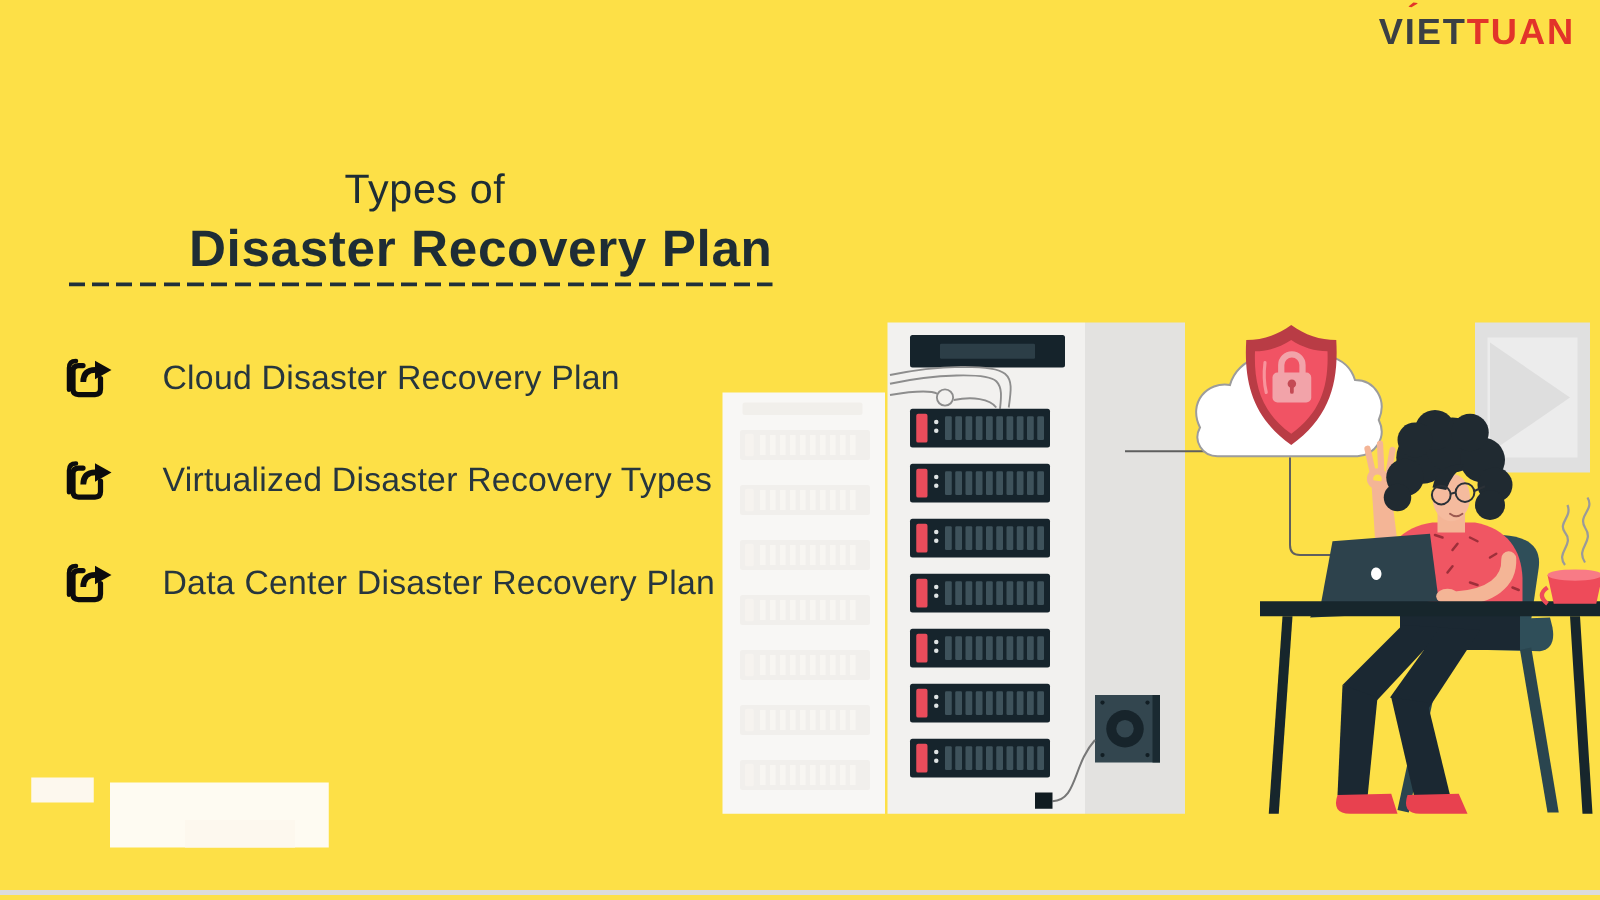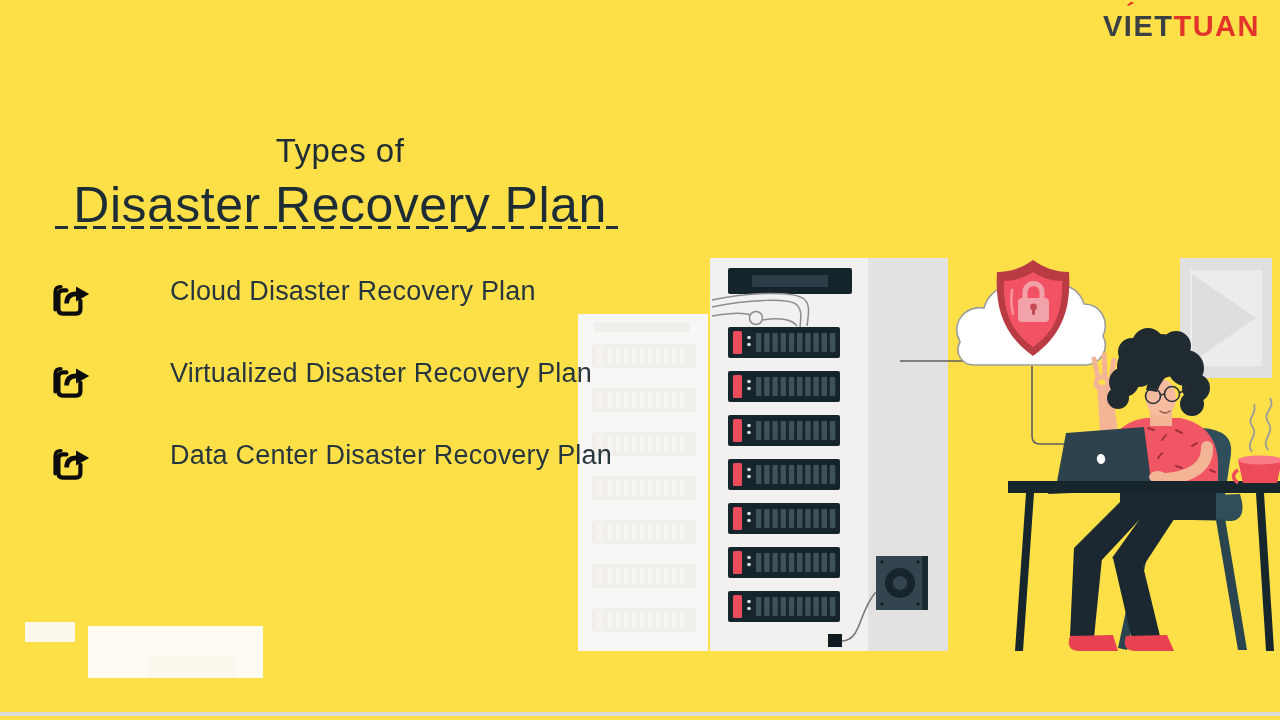--- a/index.html
+++ b/index.html
@@ -13,27 +13,27 @@
         white-space:nowrap;}
   .logo .dark{color:#3b4044;}
   .logo .red{color:#e2342a;}
   .logo .i-wrap{position:relative;display:inline-block;}
   .logo .accent{position:absolute;top:-13px;left:1px;color:#e2342a;font-size:26px;font-weight:bold;
         transform:rotate(8deg);}
 
   
   .title-block{position:absolute;left:62px;top:118px;width:556px;text-align:center;color:#1e2d35;}
   .title-line1{font-size:33px;font-weight:500;letter-spacing:.5px;margin-top:14px;}
-  .title-line2{font-size:50px;font-weight:normal;letter-spacing:.5px;margin-top:6px;}
+  .title-line2{font-size:41px;font-weight:bold;letter-spacing:.5px;margin-top:6px;text-align:right;}
   .dash-rule{position:absolute;left:55px;top:226px;width:563px;height:3px;
         background:repeating-linear-gradient(90deg,#20303a 0 13px,transparent 13px 19px);}
 
   
   .drp-list{position:absolute;left:48px;top:276px;}
-  .drp-row{display:flex;align-items:flex-start;height:52px;margin-bottom:30px;gap:40px;}
+  .drp-row{display:flex;align-items:center;height:52px;margin-bottom:30px;}
   .drp-row svg{flex:0 0 auto;}
   .drp-label{margin-left:34px;font-size:27px;color:#27363e;letter-spacing:.2px;white-space:nowrap;}
 </style>
 </head>
 <body>
 
 <div id="stage">
 
   <svg id="illustration" width="1280" height="720" viewBox="0 0 1280 720">
     <defs>
@@ -283,21 +283,21 @@
         <span class="drp-label">Cloud Disaster Recovery Plan</span>
       </div>
 
       <div class="drp-row">
         <svg width="48" height="48" viewBox="0 0 24 24">
           <path d="M3.6 16.9 V8.2 Q3.6 5.4 6.4 5.4" fill="none" stroke="#0c0c0c" stroke-width="1.8" stroke-linecap="round"></path>
           <path d="M16.2 12.4 V16.6 Q16.2 18.8 14 18.8 H7.4 Q5.2 18.8 5.2 16.6 V9.4 Q5.2 7.2 7.4 7.2 H9.2" fill="none" stroke="#0c0c0c" stroke-width="2.1" stroke-linecap="round"></path>
           <path d="M9.3 13.8 Q9.3 9 14.2 8.95" fill="none" stroke="#0c0c0c" stroke-width="2.3"></path>
           <polygon points="14,5.3 20.6,9 14,12.7" fill="#0c0c0c"></polygon>
         </svg>
-        <span class="drp-label">Virtualized Disaster Recovery Plan</span>
+        <span class="drp-label">Virtualized Disaster Recovery Types</span>
       </div>
 
       <div class="drp-row">
         <svg width="48" height="48" viewBox="0 0 24 24">
           <path d="M3.6 16.9 V8.2 Q3.6 5.4 6.4 5.4" fill="none" stroke="#0c0c0c" stroke-width="1.8" stroke-linecap="round"></path>
           <path d="M16.2 12.4 V16.6 Q16.2 18.8 14 18.8 H7.4 Q5.2 18.8 5.2 16.6 V9.4 Q5.2 7.2 7.4 7.2 H9.2" fill="none" stroke="#0c0c0c" stroke-width="2.1" stroke-linecap="round"></path>
           <path d="M9.3 13.8 Q9.3 9 14.2 8.95" fill="none" stroke="#0c0c0c" stroke-width="2.3"></path>
           <polygon points="14,5.3 20.6,9 14,12.7" fill="#0c0c0c"></polygon>
         </svg>
         <span class="drp-label">Data Center Disaster Recovery Plan</span>

